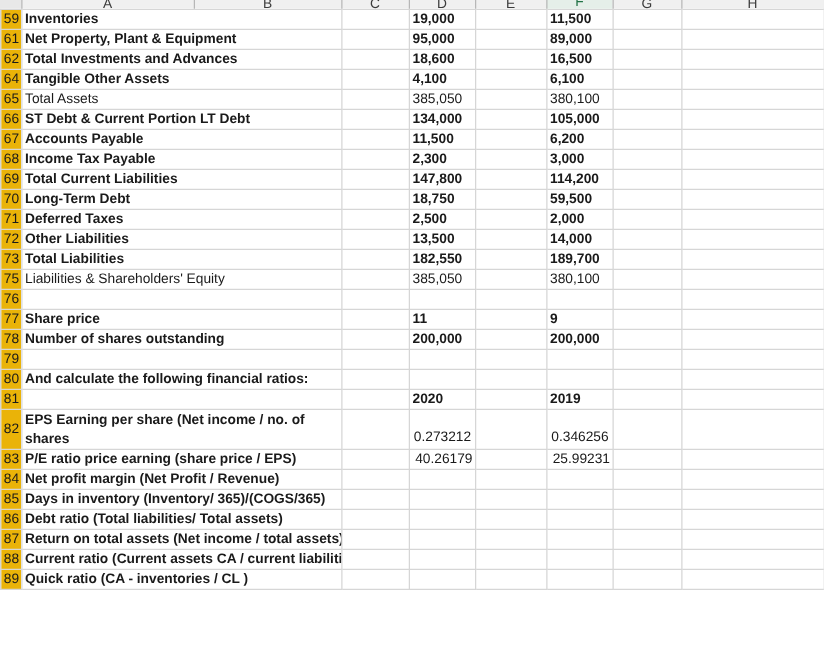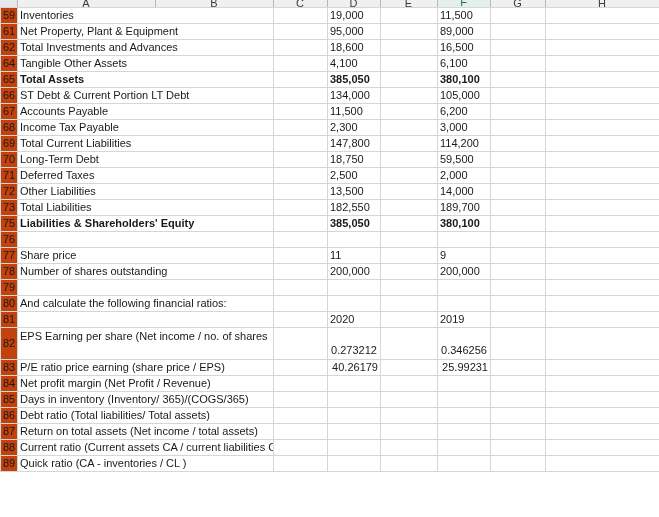--- a/index.html
+++ b/index.html
@@ -75,34 +75,34 @@
     vertical-align: middle;
     overflow: hidden;
     white-space: nowrap;
     font-size: 11px;
     color: #1a1a1a;
     box-sizing: border-box;
   }
 
   
   td.rownum {
-    background: #c2410c;
+    background: #eab308;
     border: 1px solid #b7b7b7;
     border-left: none;
     color: #3c3c3c;
     text-align: right;
     padding: 0 2px 0 0;
     font-size: 11px;
     width: 17px;
   }
 
-  td.label      { text-align: left; }
-  td.num        { text-align: left; }
+  td.label      { text-align: left; font-weight: bold; }
+  td.num        { text-align: left; font-weight: bold; }
   td.numright   { text-align: right; padding-right: 5px; }
-  td.bold       { font-weight: bold; }
+  td.bold       { font-weight: normal; }
   td.blank      { }
 
   
   tr.tall td { height: 32px; }
   tr.tall td.wrap {
     white-space: normal;
     line-height: 15px;
     vertical-align: top;
     padding-top: 1px;
     margin-left: 46px;

